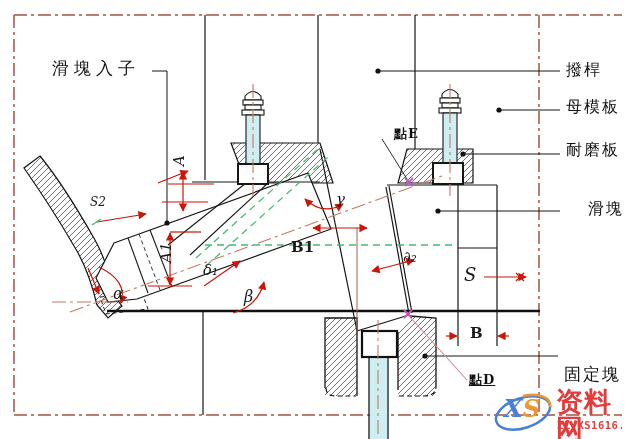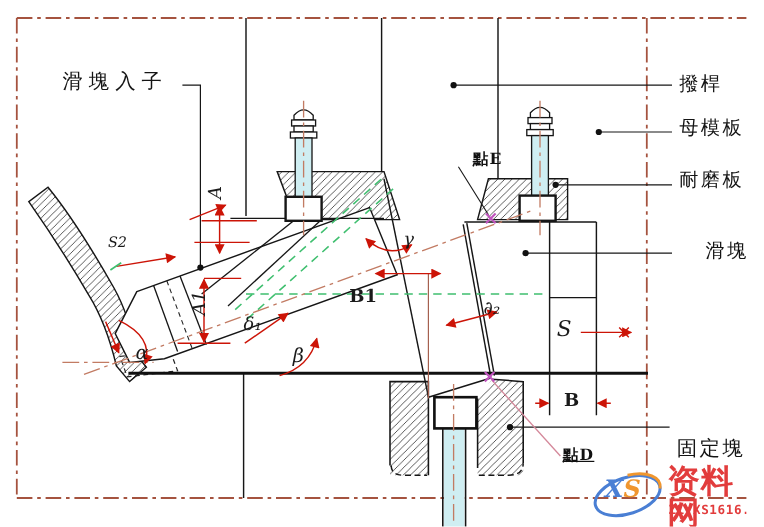--- a/index.html
+++ b/index.html
@@ -8,21 +8,21 @@
   svg{position:absolute;left:0;top:0;}
   .lbl{position:absolute;color:#141414;font-size:16px;letter-spacing:2px;white-space:nowrap;
        font-family:"DejaVu Serif", serif;line-height:1;}
   .lbl.big{font-size:17px;letter-spacing:5px;}
   .pt{position:absolute;color:#111;font-size:13px;font-weight:bold;letter-spacing:1px;
       font-family:"DejaVu Serif", serif;line-height:1;}
   .dim{position:absolute;color:#1a1a1a;font-size:15px;font-style:italic;white-space:nowrap;
        font-family:"DejaVu Serif", serif;line-height:1;}
   .dim.up{font-style:normal;}
   .rot{transform:rotate(-90deg);transform-origin:center center;}
-  .wm-logo{position:absolute;left:504px;top:397px;font-size:20px;font-style:italic;
+  .wm-logo{position:absolute;left:504px;top:397px;font-size:24px;font-style:italic;
            font-weight:bold;font-family:"DejaVu Serif", serif;line-height:1;}
   .wm-logo .x{color:#4a7fd4;}
   .wm-logo .s{color:#f0962e;}
   .wm-name{position:absolute;left:556px;top:388px;font-size:27px;font-weight:bold;
            color:#e23c3c;font-family:"DejaVu Sans", sans-serif;letter-spacing:1px;line-height:1;}
   .wm-url{position:absolute;left:557px;top:420px;font-size:10.5px;font-weight:bold;
           color:#e23c3c;font-family:"DejaVu Sans Mono", monospace;letter-spacing:0.5px;line-height:1;}
 </style>
 </head>
 <body>

